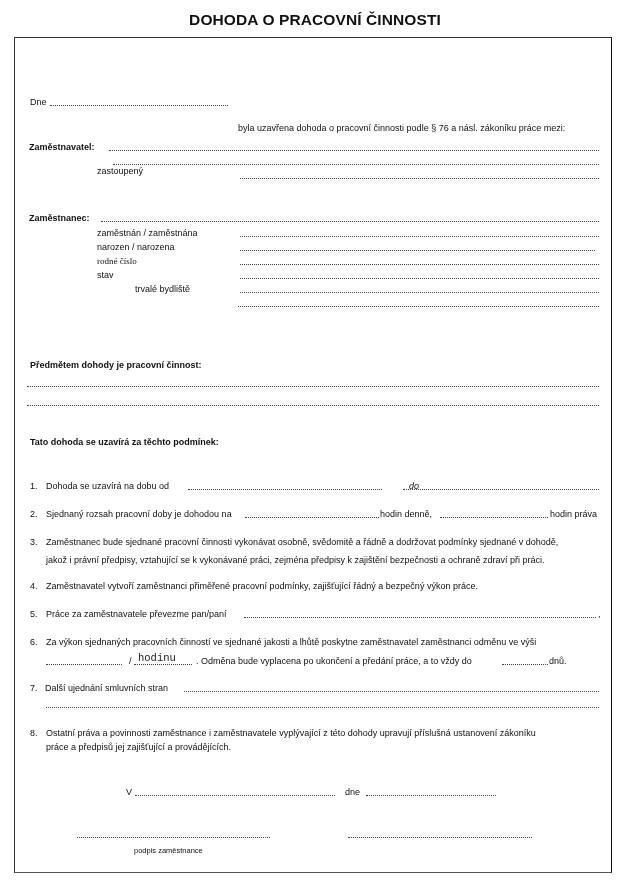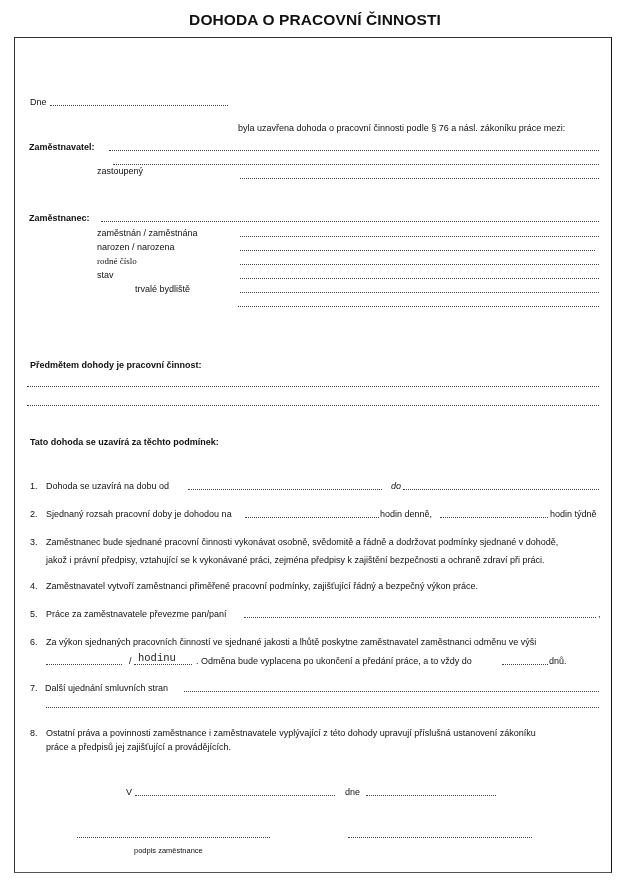--- a/index.html
+++ b/index.html
@@ -50,29 +50,29 @@
 
 <span class="t b" style="left:30px;top:360px;">Předmětem dohody je pracovní činnost:</span>
 <div class="dots field" style="left:27px;top:386px;width:572px;"></div>
 <div class="dots field" style="left:27px;top:405px;width:572px;"></div>
 
 <span class="t b" style="left:30px;top:437px;">Tato dohoda se uzavírá za těchto podmínek:</span>
 
 <span class="t" style="left:30px;top:481px;">1.</span>
 <span class="t" style="left:46px;top:481px;">Dohoda se uzavírá na dobu od</span>
 <div class="dots field" style="left:188px;top:489px;width:194px;"></div>
-<span class="t" style="left:391px;top:481px;font-style:italic;">do</span>
+<span class="t" style="left:409px;top:481px;font-style:italic;">do</span>
 <div class="dots field" style="left:403px;top:489px;width:196px;"></div>
 
 <span class="t" style="left:30px;top:509px;">2.</span>
 <span class="t" style="left:46px;top:509px;">Sjednaný rozsah pracovní doby je dohodou na</span>
 <div class="dots field" style="left:245px;top:517px;width:134px;"></div>
 <span class="t" style="left:380px;top:509px;">hodin denně,</span>
 <div class="dots field" style="left:440px;top:517px;width:108px;"></div>
-<span class="t" style="left:550px;top:509px;">hodin týdně</span>
+<span class="t" style="left:550px;top:509px;">hodin práva</span>
 
 <span class="t" style="left:30px;top:537px;">3.</span>
 <span class="t" style="left:46px;top:537px;">Zaměstnanec bude sjednané pracovní činnosti vykonávat osobně, svědomitě a řádně a dodržovat podmínky sjednané v dohodě,</span>
 <span class="t" style="left:46px;top:555px;">jakož i právní předpisy, vztahující se k vykonávané práci, zejména předpisy k zajištění bezpečnosti a ochraně zdraví při práci.</span>
 
 <span class="t" style="left:30px;top:581px;">4.</span>
 <span class="t" style="left:46px;top:581px;">Zaměstnavatel vytvoří zaměstnanci přiměřené pracovní podmínky, zajišťující řádný a bezpečný výkon práce.</span>
 
 <span class="t" style="left:30px;top:609px;">5.</span>
 <span class="t" style="left:46px;top:609px;">Práce za zaměstnavatele převezme pan/paní</span>

